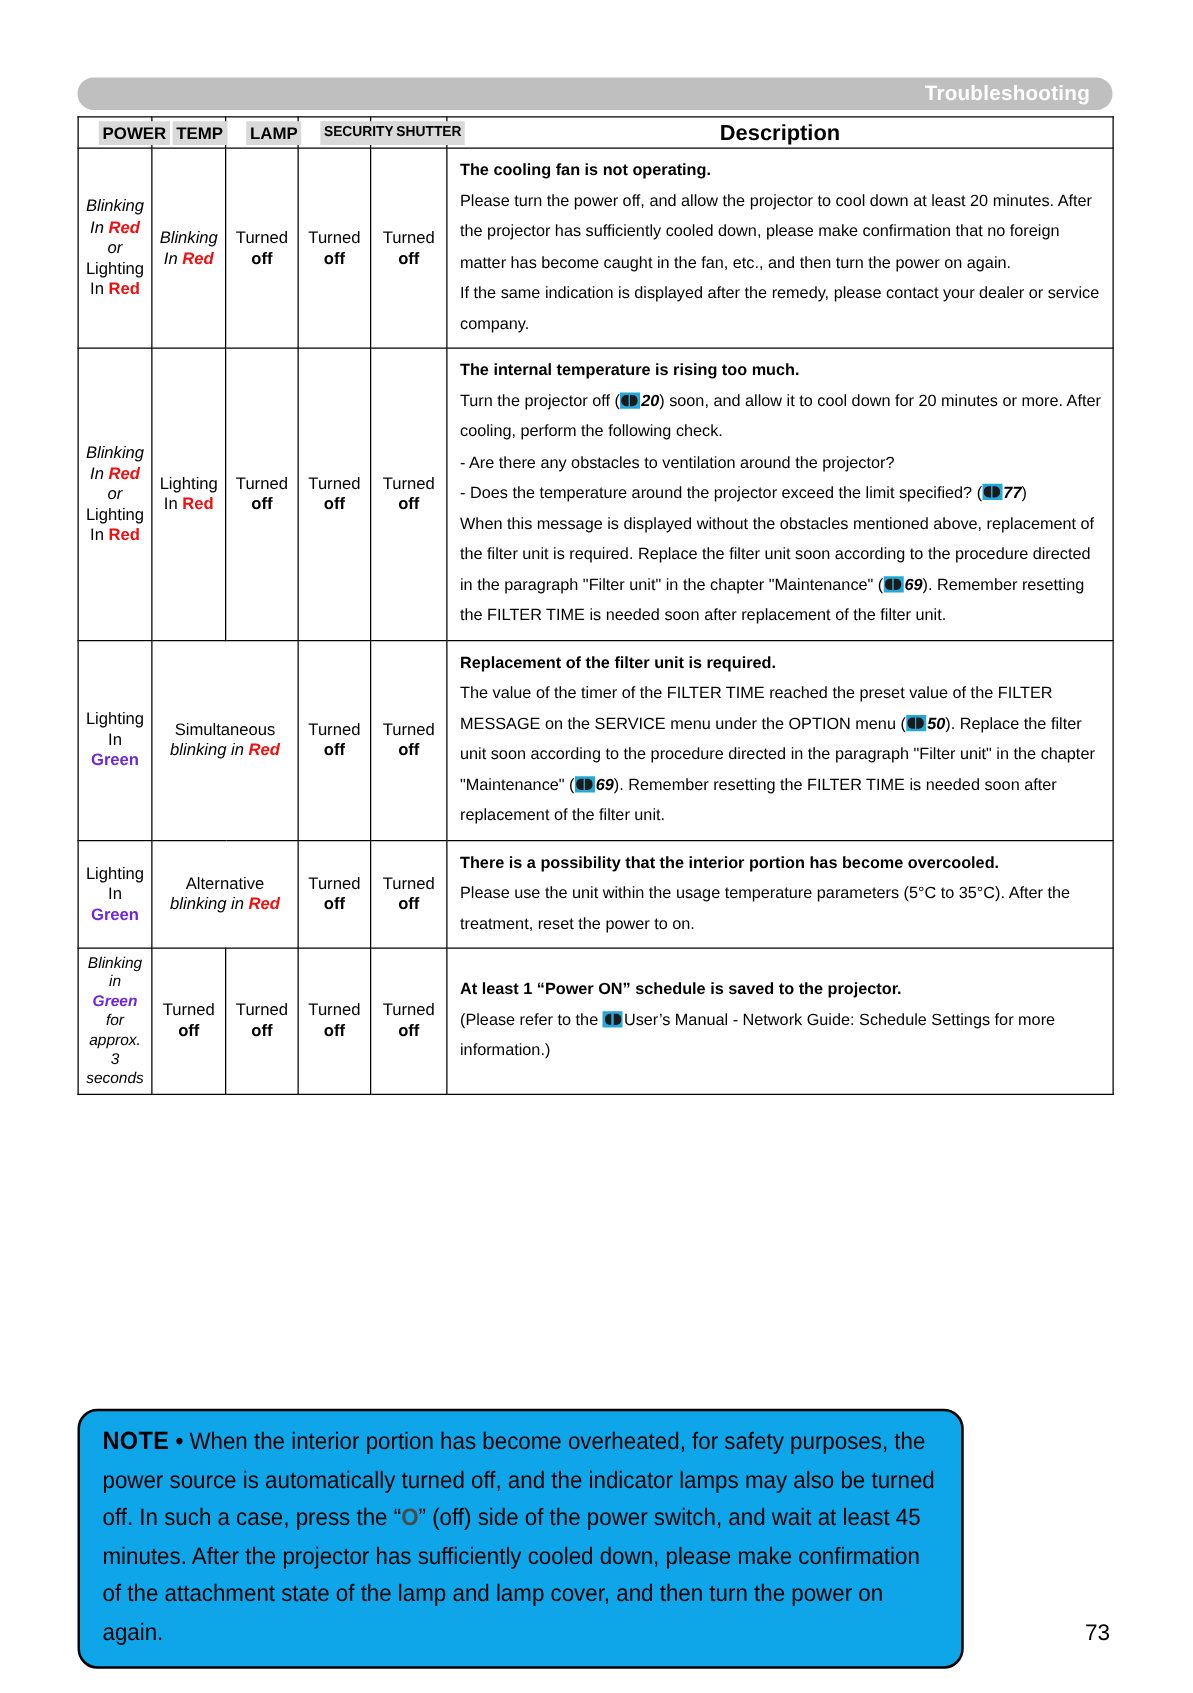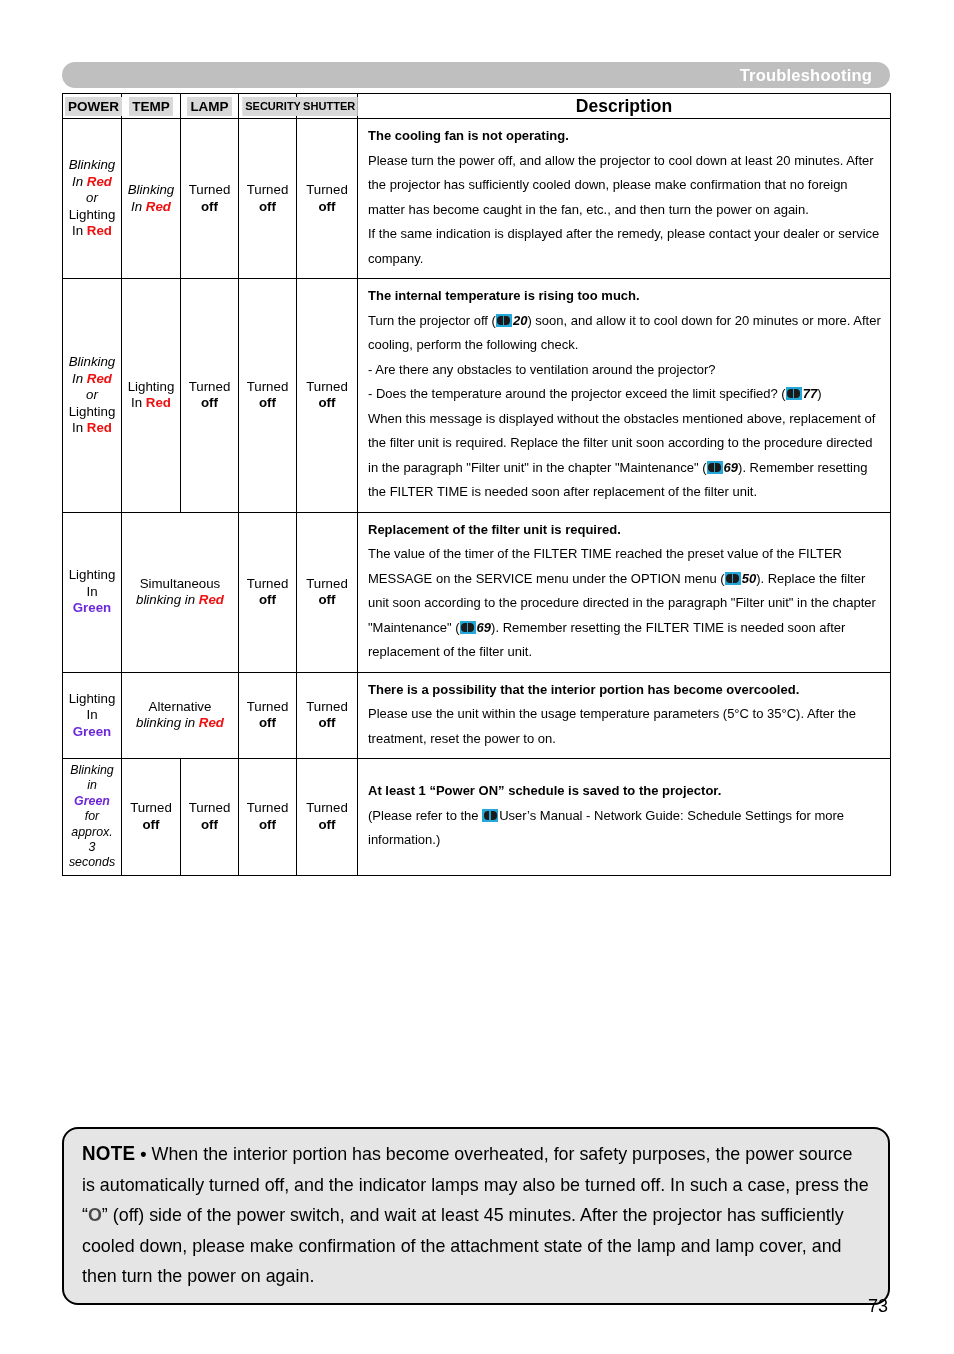--- a/index.html
+++ b/index.html
@@ -46,21 +46,21 @@
     border: 1.6px solid #000;
     padding: 0;
     vertical-align: middle;
     background: #fff;
   }
 
   
   .hdr-cell {
     height: 25px;
     text-align: center;
-    padding: 0 2px !important;
+    padding: 0 16px !important;
   }
   .hdr-chip {
     display: inline-block;
     font-weight: bold;
     font-size: 13.5px;
     line-height: 17px;
     padding: 1px 3px;
     background: #d9d9d9;
     color: #000;
   }
@@ -125,25 +125,25 @@
     left: 7.2px; top: 1px;
     width: 1.6px; height: 11px;
     background: #25a8d8;
   }
   .pgnum { font-weight: bold; font-style: italic; }
 
   
   #note-box {
     position: absolute;
     left: 62px; top: 1127px;
-    width: 828px;
+    width: 709px;
     border: 2.6px solid #000;
     border-radius: 16px;
     padding: 9px 16px 11px 18px;
-    background: #e5e5e5;
+    background: #0ea5e9;
   }
   #note-text {
     font-family: "Liberation Sans", sans-serif;
     font-size: 19px;
     line-height: 30.5px;
     transform: scaleX(0.94);
     transform-origin: left top;
     width: 106%;
   }
   #note-text .note-label {

